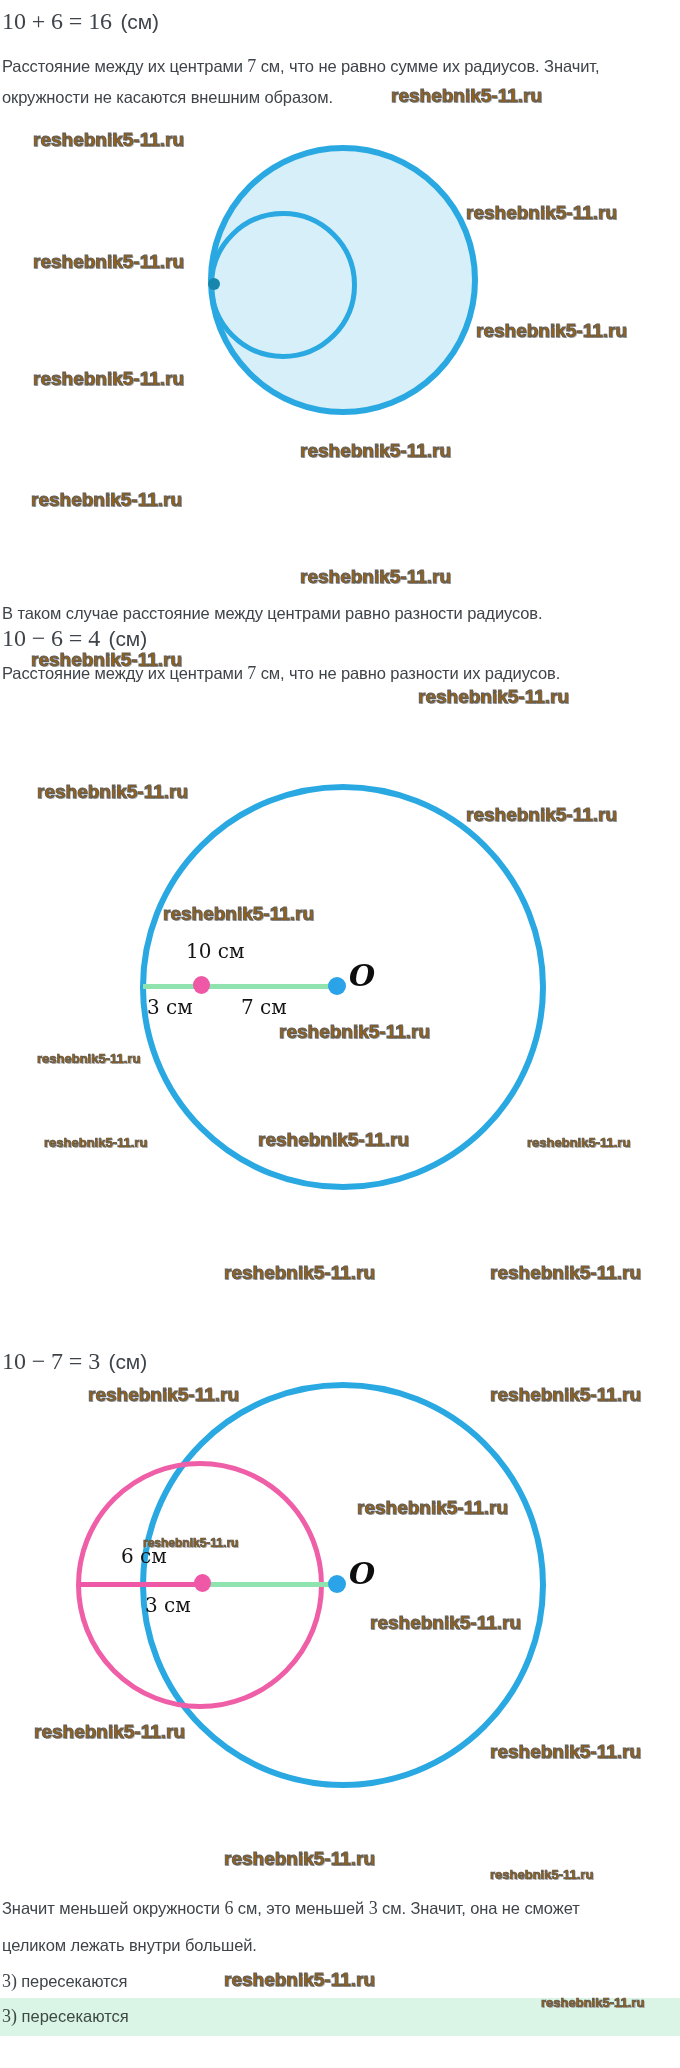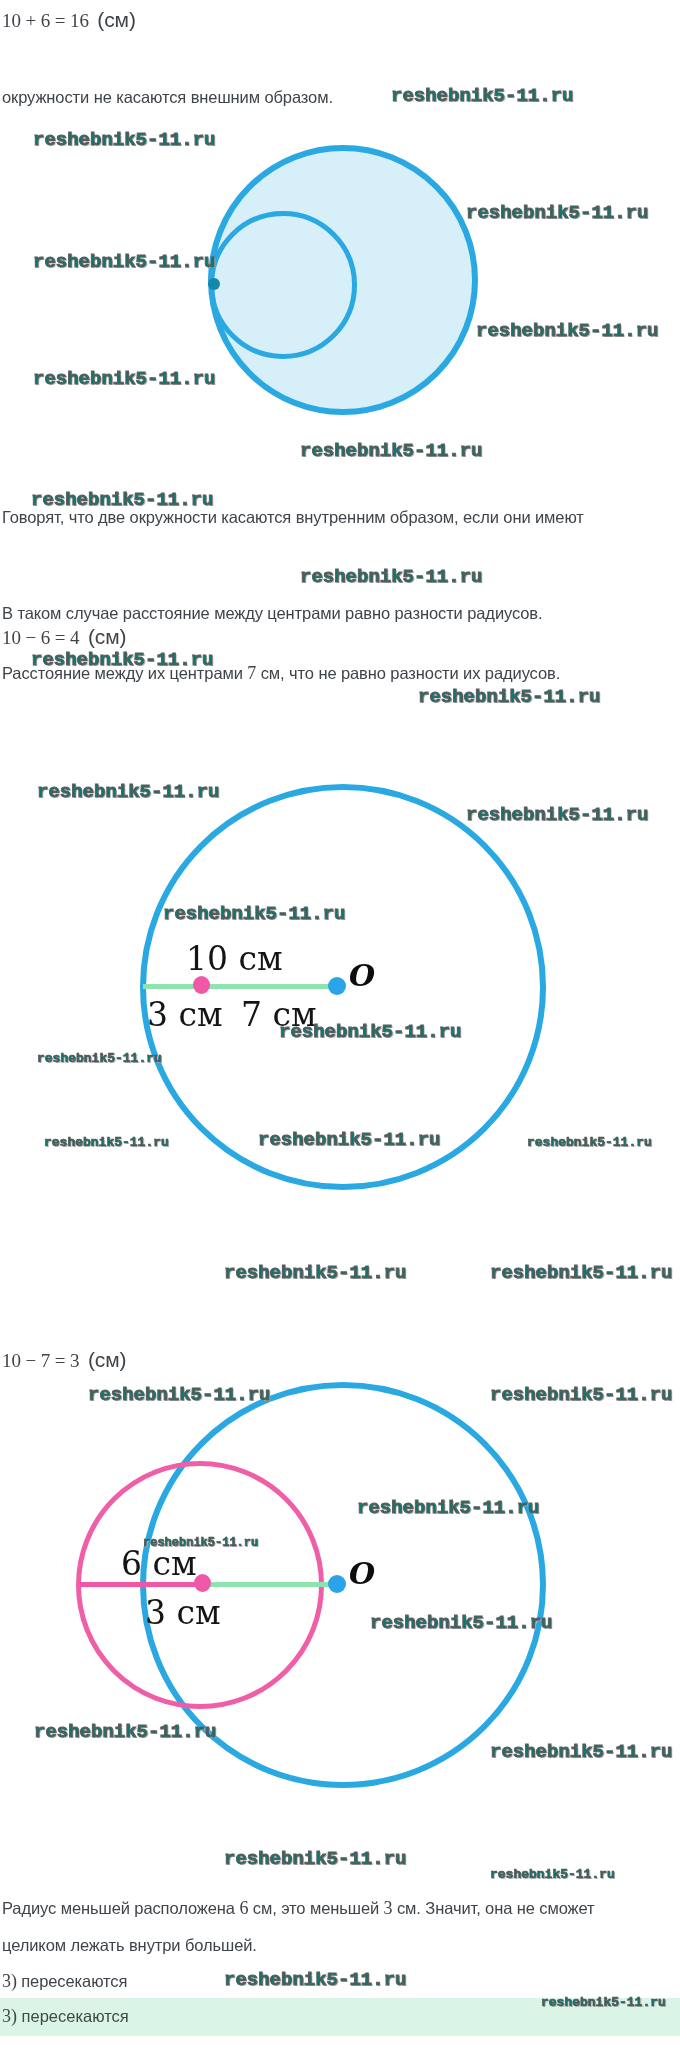--- a/index.html
+++ b/index.html
@@ -1,54 +1,56 @@
 <!DOCTYPE html>
 <html><head>
 <meta charset="utf-8">
 <style>
   html,body{margin:0;padding:0;background:#ffffff;}
   #canvas{position:relative;width:680px;height:2068px;overflow:hidden;background:#ffffff;
           font-family:"Liberation Sans",sans-serif;}
   .t{position:absolute;font-family:"Liberation Sans",sans-serif;font-size:16.5px;
      color:#3f444a;white-space:nowrap;letter-spacing:-0.1px;}
   .fd{font-family:"Liberation Serif",serif;font-size:18px;}
-  .f .math{font-family:"Liberation Serif",serif;font-size:19px;color:#3f444a;}
+  .f .math{font-family:"Liberation Serif",serif;font-size:24px;color:#3f444a;}
   .f .unit{font-family:"Liberation Sans",sans-serif;font-size:21px;margin-left:4px;color:#3f444a;}
-  .wm{position:absolute;font-family:Liberation Mono, monospace;font-weight:bold;white-space:nowrap;
-      color:#0f766e;-webkit-text-stroke:1px #5c5c5c;text-shadow:1.3px 1.3px 0 #b5b5b5;}
+  .wm{position:absolute;font-family:Liberation Sans, sans-serif;font-weight:bold;white-space:nowrap;
+      color:#a16207;-webkit-text-stroke:1px #5c5c5c;text-shadow:1.3px 1.3px 0 #b5b5b5;}
   .wm-lg{font-size:19px;}
   .wm-sm{font-size:13px;-webkit-text-stroke:0.7px #555;}
   .wm-xs{font-size:12px;-webkit-text-stroke:0.7px #555;}
   .circle{position:absolute;border-radius:50%;box-sizing:border-box;}
   .dot{position:absolute;border-radius:50%;}
   .seg{position:absolute;height:5px;}
-  .dlabel{position:absolute;font-family:"DejaVu Serif",serif;font-size:33px;color:#141414;white-space:nowrap;}
+  .dlabel{position:absolute;font-family:"DejaVu Serif",serif;font-size:20px;color:#141414;white-space:nowrap;}
   .olabel{position:absolute;font-family:"DejaVu Serif",serif;font-weight:bold;font-style:italic;
           font-size:30px;color:#0d0d0d;}
   .answer-bar{position:absolute;left:0;top:1998px;width:680px;height:38px;background:#daf4e6;}
   .answer-bar .inner{position:absolute;left:2px;top:8px;font-size:16.5px;color:#3e4a44;white-space:nowrap;}
 </style>
 </head>
 <body>
 
 <div id="canvas">
 
   <div class="t f" style="left:2px;top:8px">
     <span class="math">10 + 6 = 16</span>
     <span class="unit">(см)</span>
   </div>
 
+  <div class="t" style="left:2px;top:56px">
+    <span>Расстояние между их центрами </span><span class="fd">7</span><span> см, что не равно сумме их радиусов. Значит,</span>
+  </div>
 
   <div class="t" style="left:2px;top:88px">окружности не касаются внешним образом.</div>
 
   <div class="circle" style="left:208px;top:145px;width:270px;height:270px;border:6px solid #29a8e2;background:#d7eff9;"></div>
   <div class="circle" style="left:209px;top:211px;width:148px;height:148px;border:5px solid #29a8e2;"></div>
   <div class="dot" style="left:208px;top:278px;width:12px;height:12px;background:#1786ad;"></div>
 
-  <div class="t" style="left:2px;top:508px">Говорят, что две окружности касаются внутренним образом, если они имеют</div>
   <div class="t" style="left:2px;top:604px">В таком случае расстояние между центрами равно разности радиусов.</div>
 
   <div class="t f" style="left:2px;top:625px">
     <span class="math">10 − 6 = 4</span>
     <span class="unit">(см)</span>
   </div>
 
   <div class="t" style="left:2px;top:663px">
     <span>Расстояние между их центрами </span><span class="fd">7</span><span> см, что не равно разности их радиусов.</span>
   </div>
@@ -72,21 +74,21 @@
   <div class="circle" style="left:76px;top:1461px;width:248px;height:248px;border:5px solid #ef5fa7;"></div>
   <div class="dlabel" style="left:121px;top:1544px">6 см</div>
   <div class="seg" style="left:80px;top:1582px;width:123px;background:#ee58a6;"></div>
   <div class="seg" style="left:203px;top:1582px;width:134px;background:#8fe3af;"></div>
   <div class="dot" style="left:194px;top:1574px;width:17px;height:18px;background:#ee58a6;"></div>
   <div class="dot" style="left:328px;top:1575px;width:18px;height:18px;background:#2aa3e8;"></div>
   <div class="olabel" style="left:349px;top:1556px">O</div>
   <div class="dlabel" style="left:145px;top:1593px">3 см</div>
 
   <div class="t" style="left:2px;top:1898px">
-    <span>Радиус меньшей расположена </span><span class="fd">6</span><span> см, это меньшей </span><span class="fd">3</span><span> см. Значит, она не сможет</span>
+    <span>Значит меньшей окружности </span><span class="fd">6</span><span> см, это меньшей </span><span class="fd">3</span><span> см. Значит, она не сможет</span>
   </div>
   <div class="t" style="left:2px;top:1936px">целиком лежать внутри большей.</div>
 
   <div class="t" style="left:2px;top:1971px">
     <span class="fd">3)</span><span> пересекаются</span>
   </div>
 
   <div class="answer-bar">
     <div class="inner">
       <span class="fd">3)</span><span> пересекаются</span>

